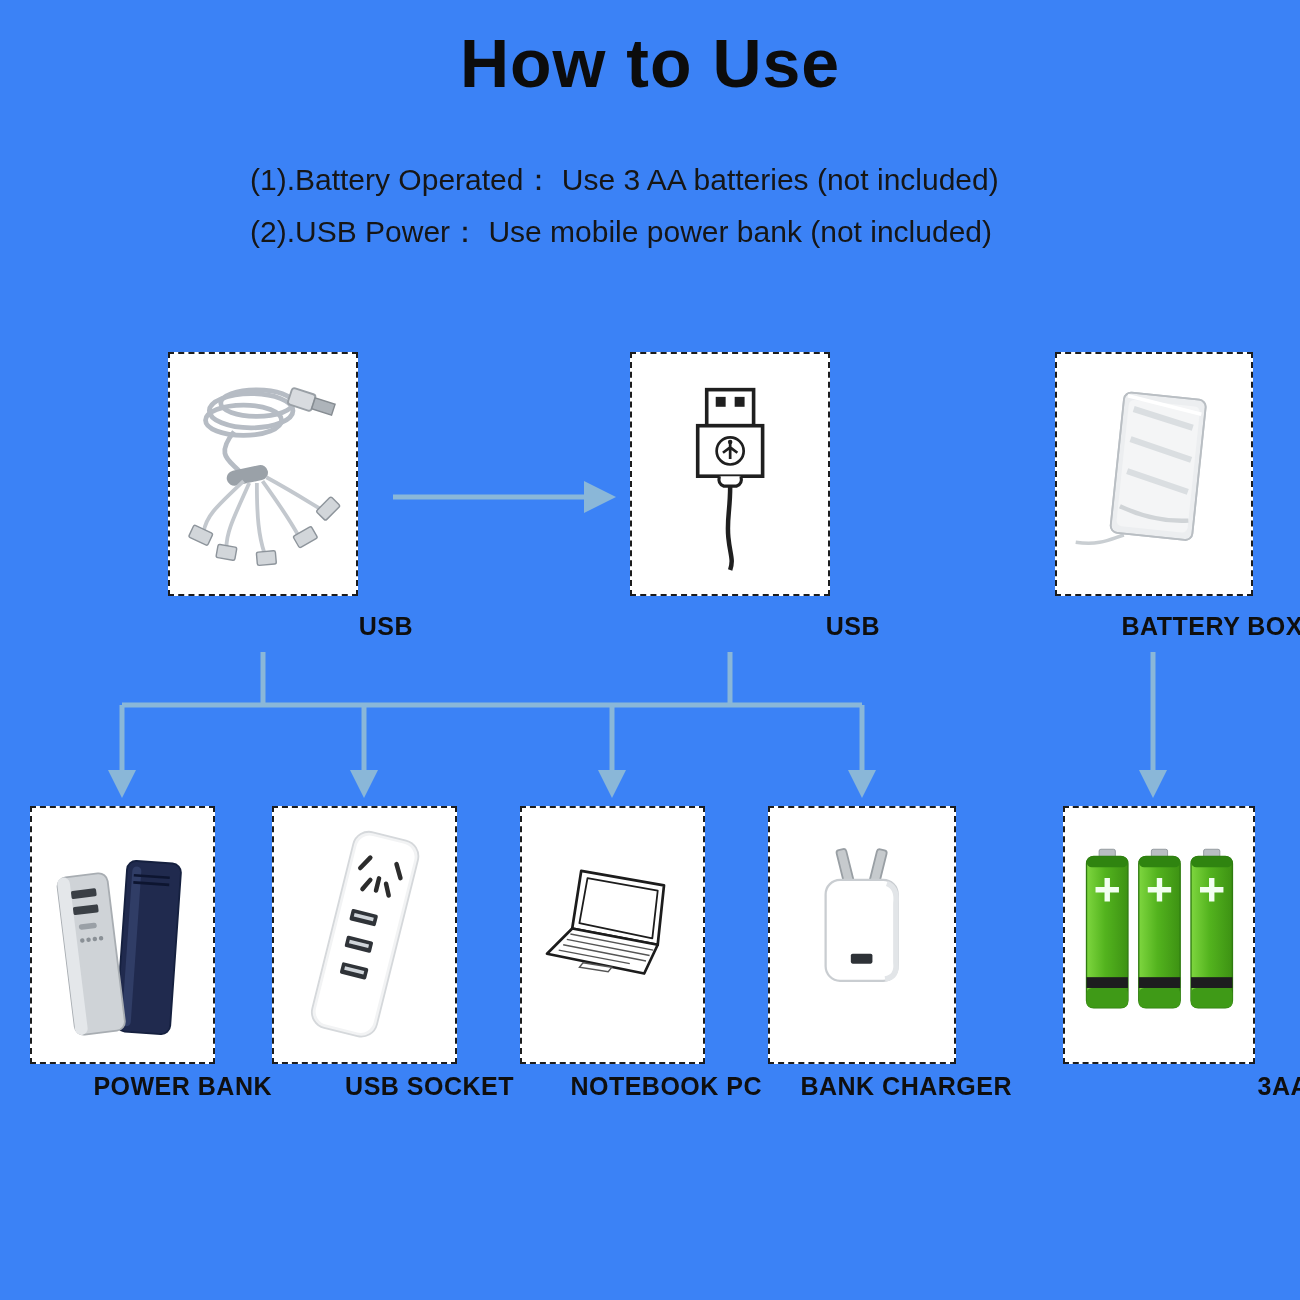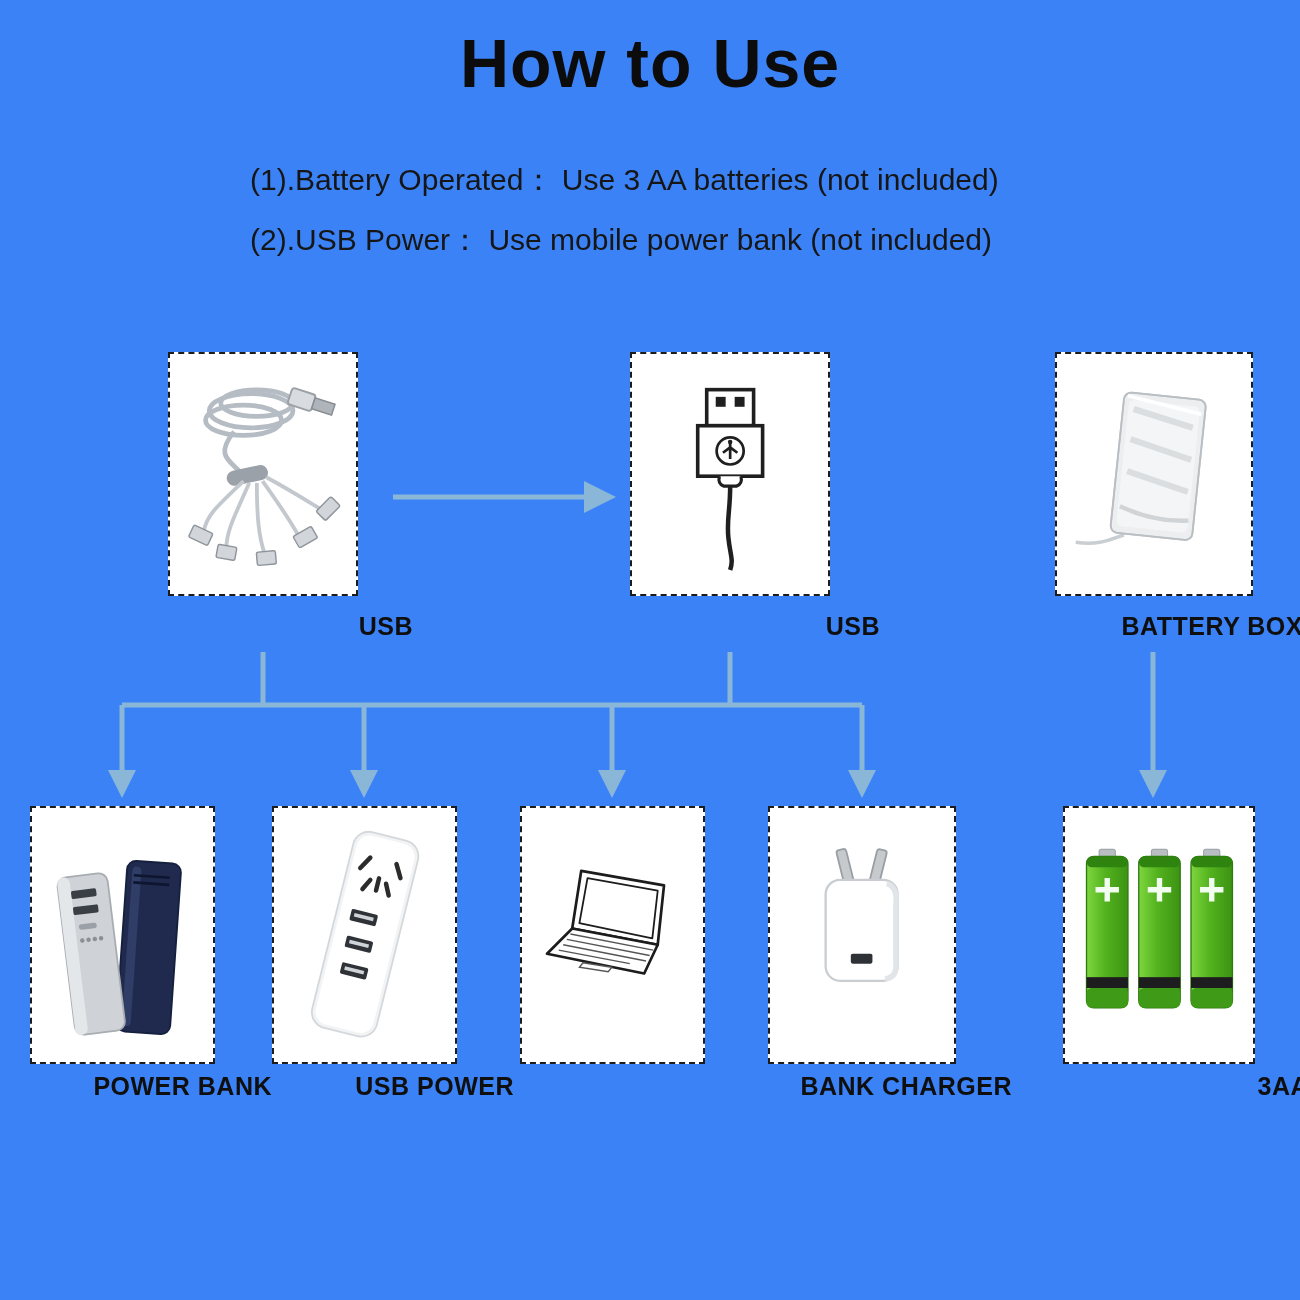--- a/index.html
+++ b/index.html
@@ -9,21 +9,21 @@
   }
   .title{
     position:absolute;top:24px;left:0;width:100%;text-align:center;
     font-size:68px;font-weight:800;letter-spacing:1px;color:#0c0c0c;
   }
   .instr{
     position:absolute;left:250px;font-size:30px;font-weight:400;color:#161616;
     white-space:nowrap;
   }
   .instr.l1{top:160px;}
-  .instr.l2{top:220px;}
+  .instr.l2{top:212px;}
   .dashed-box{
     position:absolute;border:2px dashed #1c1c1c;background:#ffffff;
     box-sizing:border-box;display:flex;align-items:center;justify-content:center;
   }
   .dashed-box svg{width:92%;height:92%;}
   .box-label{
     position:absolute;width:300px;text-align:right;font-size:25px;
     font-weight:600;color:#0f0f0f;letter-spacing:0.5px;
   }
   .flow{
@@ -247,17 +247,18 @@
         <rect x="0" y="42" width="46" height="168" rx="8" fill="url(#battGrad)" stroke="#2f7b10" stroke-width="1.5"></rect>
         <rect x="0" y="42" width="46" height="12" rx="6" fill="#2f8410"></rect>
         <path d="M23 66 v26 M10 79 h26" stroke="#f2fff0" stroke-width="6"></path>
         <rect x="0" y="176" width="46" height="12" fill="#1d1d1f"></rect>
         <rect x="0" y="188" width="46" height="22" rx="6" fill="#3f9a17"></rect>
       </g>
     </svg>
   </div>
 
   <div class="box-label" id="lbl-powerbank">POWER BANK</div>
-  <div class="box-label" id="lbl-socket">USB POWER</div>
+  <div class="box-label" id="lbl-socket">USB SOCKET</div>
+  <div class="box-label" id="lbl-notebook">NOTEBOOK PC</div>
   <div class="box-label" id="lbl-charger">BANK CHARGER</div>
   <div class="box-label" id="lbl-3aa">3AA</div>
 
 </div>
 
 </body></html>

